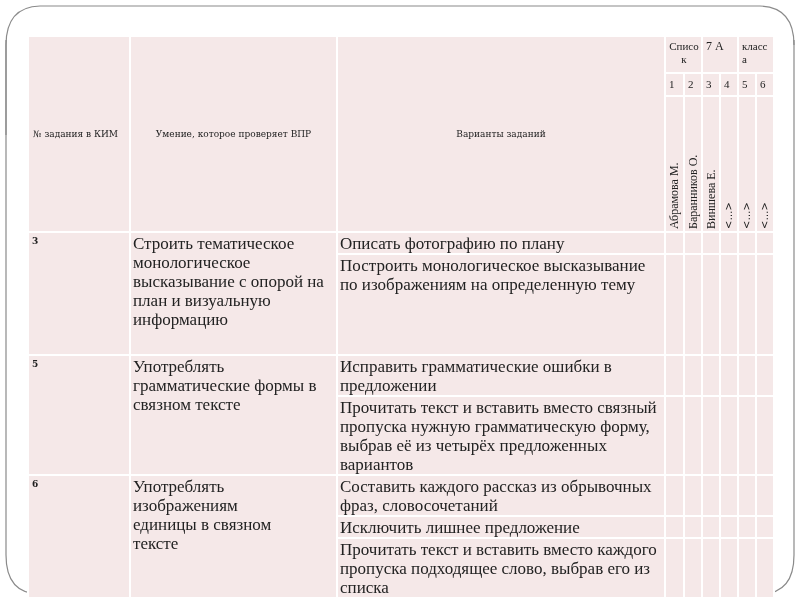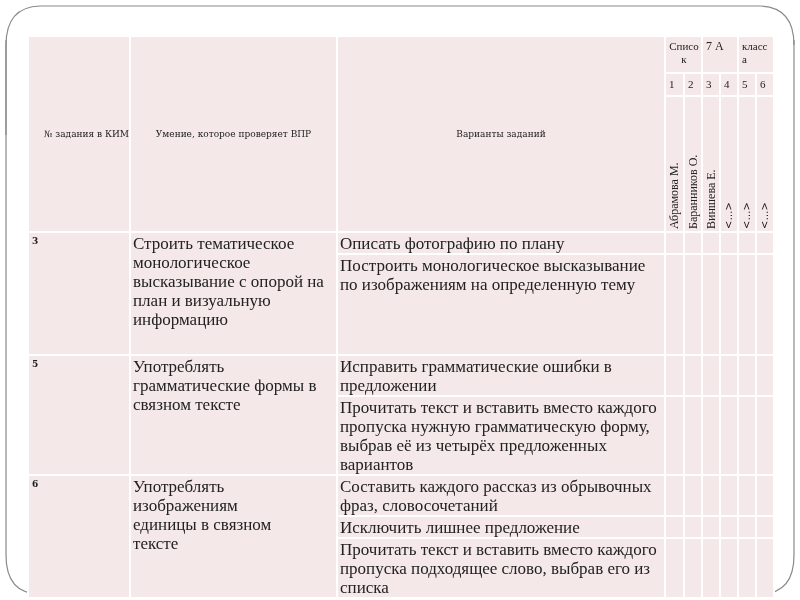--- a/index.html
+++ b/index.html
@@ -2,21 +2,21 @@
 <html><head>
 <meta charset="utf-8">
 <style>
   html, body { margin:0; padding:0; }
   body { width:800px; height:600px; background:#ffffff; position:relative; overflow:hidden;
          font-family:"Liberation Serif","DejaVu Serif",serif; color:#222; }
   svg.deco { position:absolute; left:0; top:0; }
   table.grid { position:absolute; left:27px; top:35px; border-collapse:collapse; table-layout:fixed; }
   table.grid td { background:#f5e8e8; border:2px solid #ffffff; padding:0; vertical-align:top; overflow:hidden; }
   .hdr-small { font-family:"DejaVu Serif",serif; font-size:9px; text-align:center; vertical-align:middle !important; }
-  .hdr-id { text-align:right; padding-left:4px !important;margin-left:36px; }
+  .hdr-id { text-align:left; padding-left:4px !important;margin-left:36px; }
   .num-cell { font-family:"DejaVu Serif",serif; font-size:9px; font-weight:bold; padding:3px 0 0 3px !important; }
   .body-text { font-size:17px; line-height:19px; padding:1px 2px 0 2px !important; }
   .hdr-list { font-size:11px; line-height:13px; padding:3px 2px 0 3px !important; }
   .hdr-num { font-size:11px; padding:4px 0 0 3px !important; }
   .vert { writing-mode:vertical-rl; transform:rotate(180deg); font-size:12px; white-space:nowrap;
           display:block; height:132px; text-align:left; padding-top:2px; line-height:16px; }
   .vert-cell { vertical-align:bottom !important; text-align:center; }
   .vert-sans { font-family:"DejaVu Sans",sans-serif; font-size:10px; }
 </style>
 </head>
@@ -106,21 +106,21 @@
     <td rowspan="2" class="body-text">Употреблять грамматические формы в связном тексте</td>
     <td class="body-text">Исправить грамматические ошибки в предложении</td>
     <td></td>
         <td></td>
         <td></td>
     <td></td>
         <td></td>
         <td></td>
   </tr>
   <tr style="height:69px">
-    <td class="body-text">Прочитать текст и вставить вместо каждого пропуска нужную грамматическую форму, выбрав её из четырёх предложенных вариантов</td>
+    <td class="body-text">Прочитать текст и вставить вместо связный пропуска нужную грамматическую форму, выбрав её из четырёх предложенных вариантов</td>
     <td></td>
         <td></td>
         <td></td>
     <td></td>
         <td></td>
         <td></td>
   </tr>
 
   <tr style="height:41px">
     <td rowspan="3" class="num-cell">6</td>

